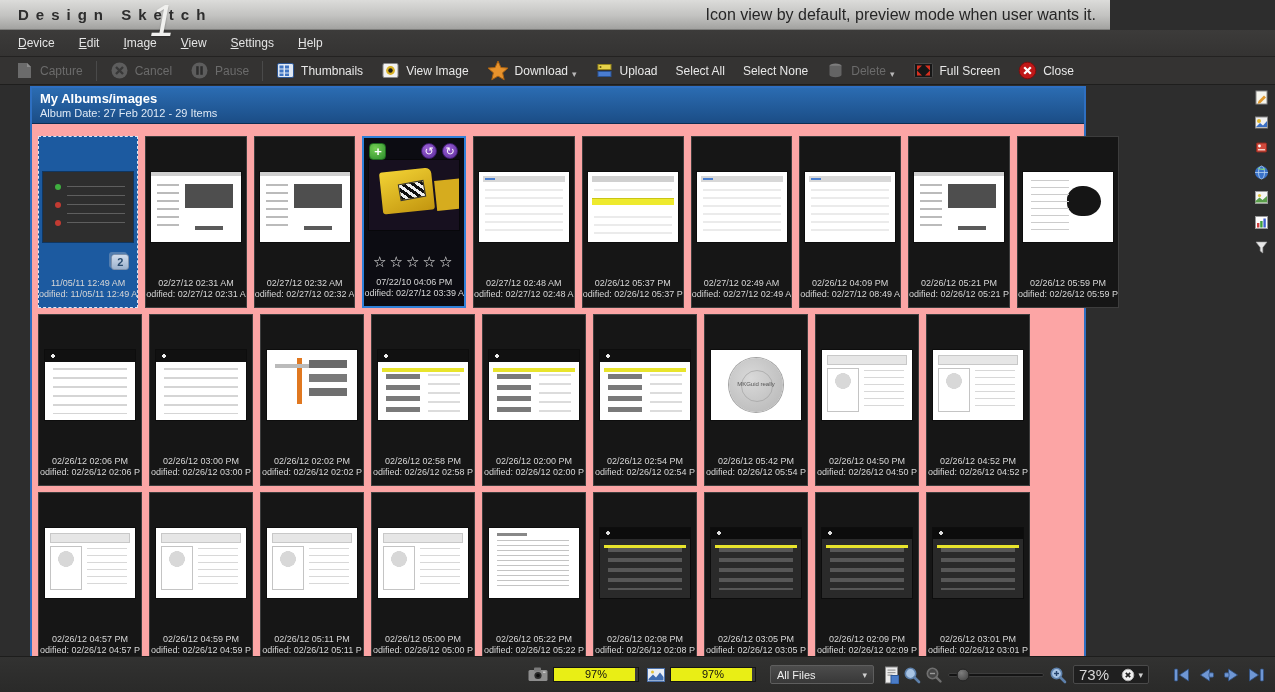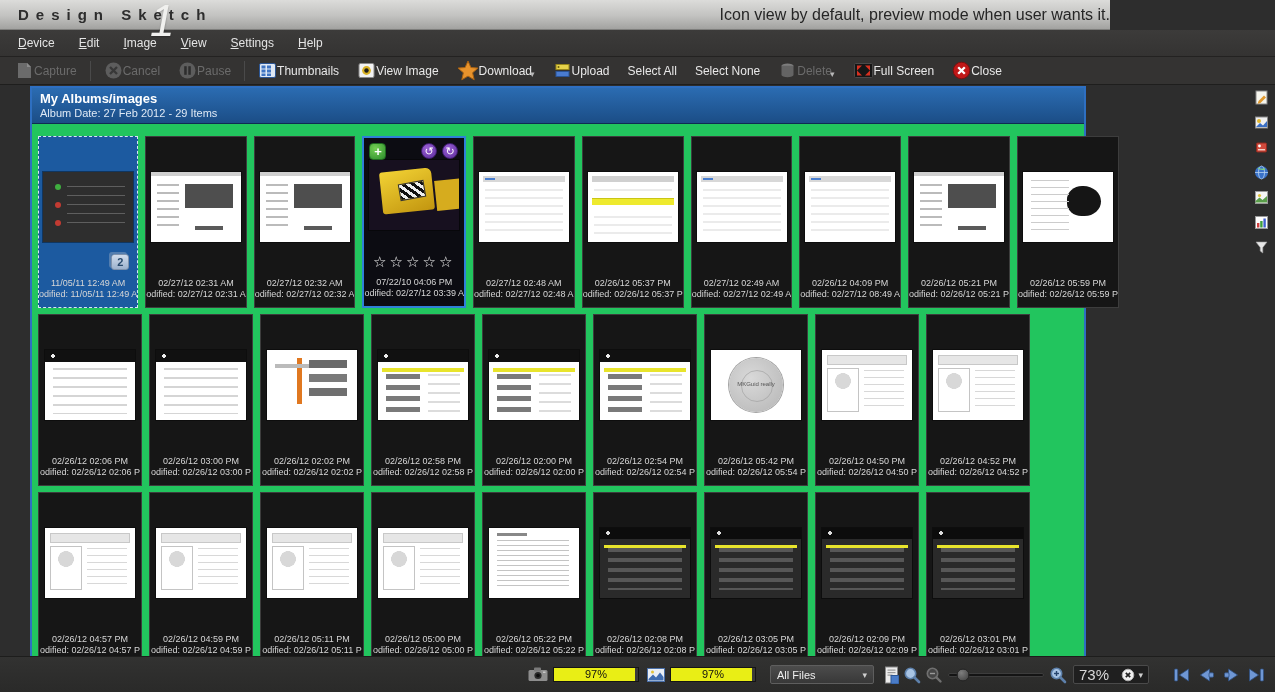--- a/index.html
+++ b/index.html
@@ -7,43 +7,43 @@
     font-family:"Liberation Sans", sans-serif; }
 
   
   .titlebar { position:absolute; left:0; top:0; width:1110px; height:30px;
     background:linear-gradient(180deg,#dcdcda 0%,#c2c2c0 55%,#a2a2a0 100%);
     border-bottom:1px solid #7e7e7c; display:flex; align-items:center; }
   .tb-title { margin-left:18px; font-size:15px; font-weight:bold; letter-spacing:7px;
     color:#2d2d2d; position:relative; z-index:2; }
   .tb-numeral { position:absolute; left:150px; top:-4px; font-size:44px; font-style:italic;
     color:#f0f0ee; text-shadow:0 1px 2px rgba(0,0,0,.25); z-index:1; font-weight:300; }
-  .tb-tagline { margin-left:auto; font-size:16px; color:#262626;text-align:right; }
+  .tb-tagline { margin-left:auto; margin-right:14px; font-size:16px; color:#262626;text-align:right; }
 
   
   .menubar { position:absolute; left:0; top:30px; width:1275px; height:27px;
     background:linear-gradient(180deg,#3c3b3a,#343332); border-bottom:1px solid #232221;
     display:flex; align-items:center; padding-left:8px; gap:4px; }
   .menu-item { display:inline-block; color:#e4e4e4; font-size:12px; padding:4px 10px; cursor:default; }
   .menu-item::first-letter { text-decoration:underline; }
 
   
   .toolbar { position:absolute; left:0; top:57px; width:1275px; height:28px;
     background:#343332; border-bottom:1px solid #1e1e1d;
     display:flex; align-items:center; padding-left:6px; }
-  .tb-btn { display:flex; align-items:center; padding:2px 9px; font-size:12px;
+  .tb-btn { display:flex; align-items:center; gap:6px; padding:2px 9px; font-size:12px;
     color:#e8e8e8; cursor:default; }
   .tb-btn.disabled { color:#6b6b6b; }
   .tb-sep { width:1px; height:20px; background:#222; border-right:1px solid #4a4a4a; margin:0 4px; }
   .tb-chevron { color:#b8b8b8; font-size:9px; margin-left:-2px; padding-top:6px; }
   .icon { display:inline-flex; align-items:center; justify-content:center; }
 
   
   .content { position:absolute; left:30px; top:86px; width:1056px; height:580px;
-    background:#22c55e; border:2px solid #2e6fc1; }
+    background:#fca5a5; border:2px solid #2e6fc1; }
   .album-header { height:36px; background:linear-gradient(180deg,#2b6cb2 0%,#1b4d86 100%);
     border-bottom:1px solid #0e2d52; padding:3px 8px 0 8px; }
   .album-title { color:#ffffff; font-size:13px; font-weight:bold; }
   .album-sub { color:#dfe9f5; font-size:11px; margin-top:1px; }
 
   .grid { padding:12px 0 0 6px; }
   .grid-row { display:flex; margin-bottom:6px; }
   .cell { width:104px; height:172px; background:#161616; border:1px solid #3d3d3d;
     margin-right:7px; position:relative; display:flex; flex-direction:column; }
   .cell.sel-dashed { background:#1c5aa0; border:1px dashed #d9e6f5; }

